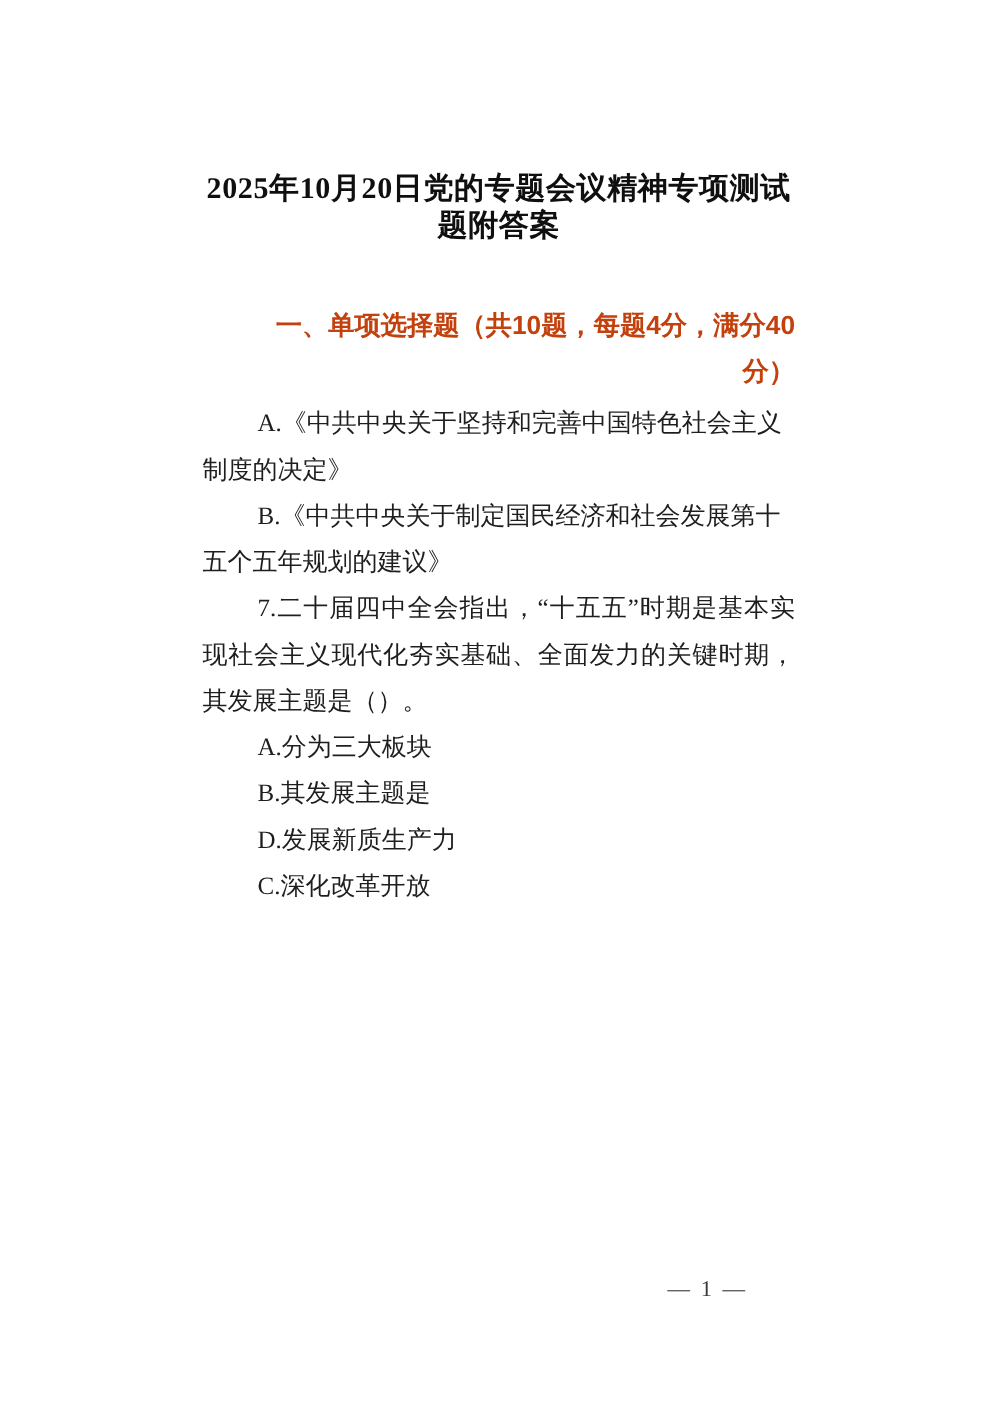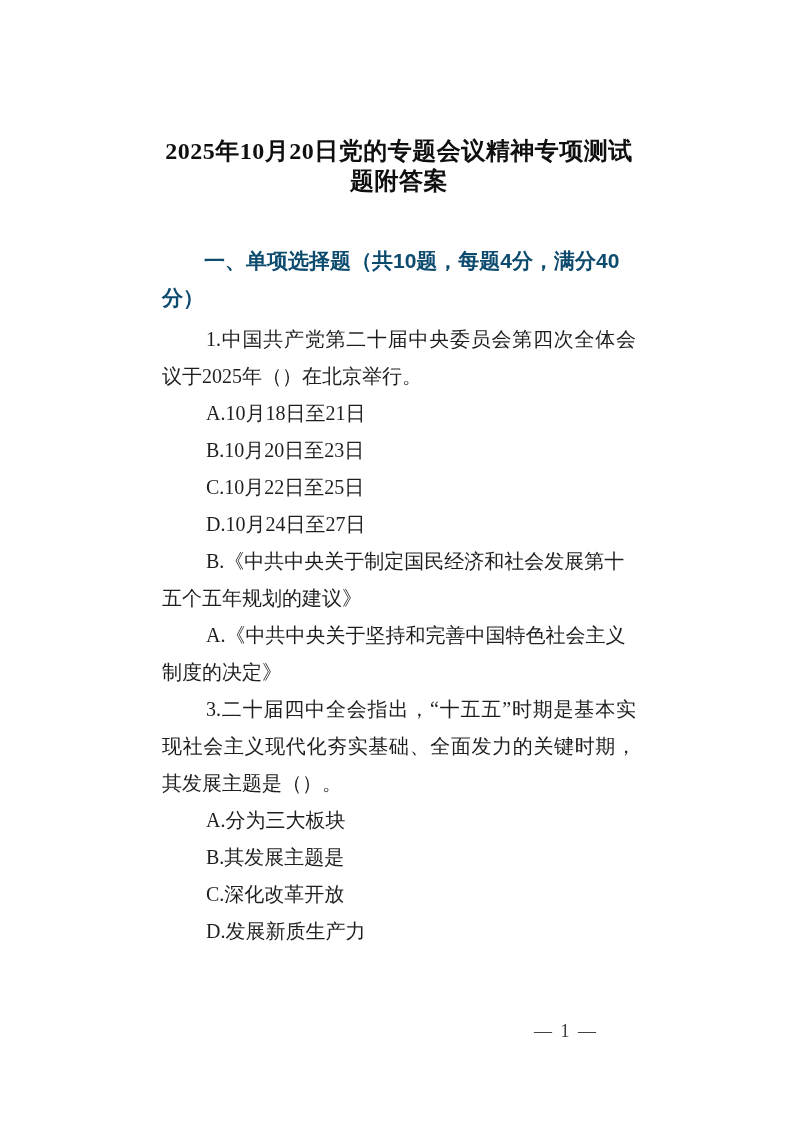--- a/index.html
+++ b/index.html
@@ -28,22 +28,23 @@
     letter-spacing: 0.5px;
     color: #0f0f0f;
     font-family: "Liberation Serif", "DejaVu Serif", serif;
   }
   .section-heading {
     margin: 0 0 5px 0;
     font-size: 21px;
     line-height: 37px;
     font-weight: bold;
     text-indent: 2em;
-    color: #0c4a6e;
+    color: #c2410c;
     font-family: "Liberation Sans", "DejaVu Sans", sans-serif;
+    text-align: right;
   }
   .stem, .option {
     margin: 0;
     font-size: 20px;
     line-height: 37px;
     text-indent: 2.2em;
     color: #1e1e1e;
   }
   .stem {
     text-align: justify;
@@ -60,39 +61,32 @@
 </style>
 </head>
 <body>
 
 <div class="page">
 
   <h1 class="doc-title">2025年10月20日党的专题会议精神专项测试题附答案</h1>
 
   <h2 class="section-heading">一、单项选择题（共10题，每题4分，满分40分）</h2>
 
+
   <div class="question">
-    <p class="stem">1.中国共产党第二十届中央委员会第四次全体会议于2025年（）在北京举行。</p>
-    <p class="option">A.10月18日至21日</p>
-    <p class="option">B.10月20日至23日</p>
-    <p class="option">C.10月22日至25日</p>
-    <p class="option">D.10月24日至27日</p>
+    <p class="option">A.《中共中央关于坚持和完善中国特色社会主义制度的决定》</p>
+    <p class="option">B.《中共中央关于制定国民经济和社会发展第十五个五年规划的建议》</p>
   </div>
 
   <div class="question">
-    <p class="option">B.《中共中央关于制定国民经济和社会发展第十五个五年规划的建议》</p>
-    <p class="option">A.《中共中央关于坚持和完善中国特色社会主义制度的决定》</p>
-  </div>
-
-  <div class="question">
-    <p class="stem">3.二十届四中全会指出，“十五五”时期是基本实现社会主义现代化夯实基础、全面发力的关键时期，其发展主题是（）。</p>
+    <p class="stem">7.二十届四中全会指出，“十五五”时期是基本实现社会主义现代化夯实基础、全面发力的关键时期，其发展主题是（）。</p>
     <p class="option">A.分为三大板块</p>
     <p class="option">B.其发展主题是</p>
+    <p class="option">D.发展新质生产力</p>
     <p class="option">C.深化改革开放</p>
-    <p class="option">D.发展新质生产力</p>
   </div>
 
 
   <div class="page-footer">
     <span>— 1 —</span>
   </div>
 
 </div>
 
 </body></html>

